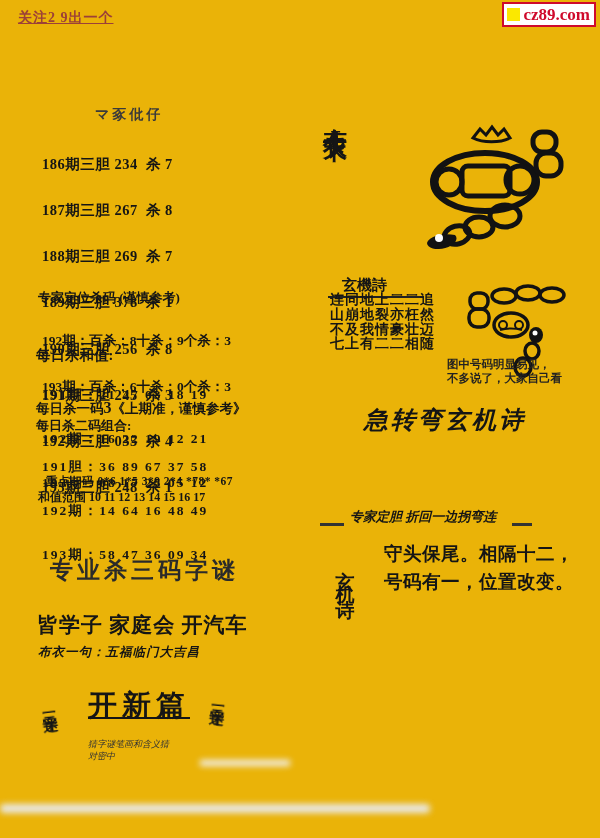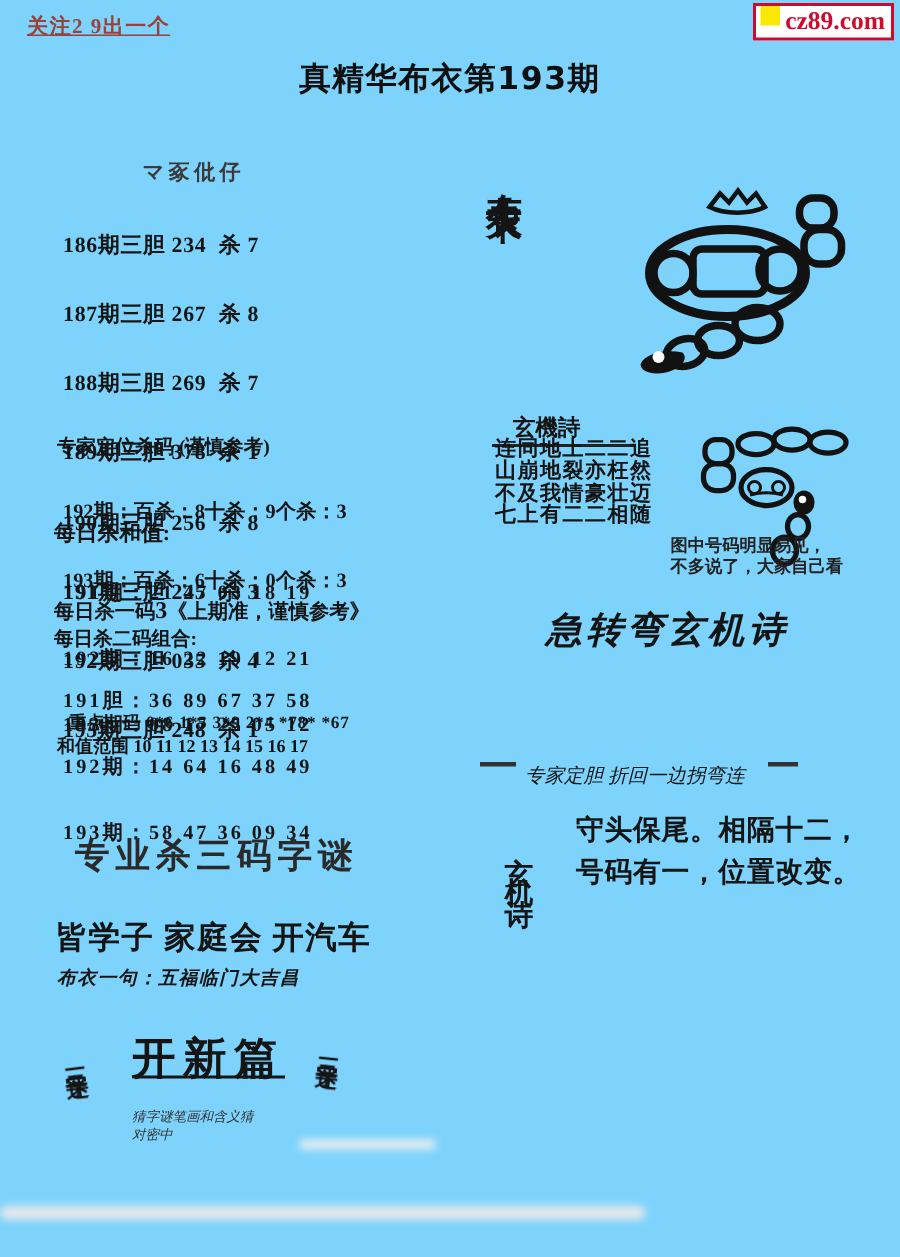--- a/index.html
+++ b/index.html
@@ -3,39 +3,39 @@
 <meta charset="utf-8">
 <style>
   html,body{margin:0;padding:0;}
   body{
     width:600px;height:838px;
     background:#ffffff;
     font-family:"Liberation Serif","DejaVu Serif",serif;
     color:#151515;
     overflow:hidden;
   }
-  .page{position:relative;width:600px;height:838px;background:#7dd3fc;}
+  .page{position:relative;width:600px;height:838px;background:#eab308;}
   .sans{font-family:"DejaVu Sans","Liberation Sans",sans-serif;}
   .abs{position:absolute;}
 
   
   .top-note{
     left:18px;top:9px;
     font-size:14px;font-weight:bold;
     color:#9c4038;
     text-decoration:underline;
     letter-spacing:1px;
     filter:blur(.2px);
   }
   .logo-box{
     right:4px;top:2px;
     height:21px;
     border:2px solid #cf0a2c;
     background:#fff;
-    display:flex;align-items:flex-start;gap:3px;
+    display:flex;align-items:center;gap:3px;
     padding:0 4px 0 3px;
   }
   .logo-square{width:13px;height:13px;background:#fbe800;display:inline-block;}
   .logo-text{color:#cf0a2c;font-size:17px;font-weight:bold;font-family:"Liberation Serif","DejaVu Serif",serif;}
   .title{
     left:0;top:38px;width:600px;
     text-align:center;
     font-size:21px;font-weight:bold;
     letter-spacing:1px;
     color:#101010;
@@ -81,22 +81,22 @@
     font-size:24px;font-weight:bold;font-style:italic;
     letter-spacing:3px;filter:blur(.2px);
   }
   .riddle-line{
     left:308px;top:459px;width:292px;
     font-size:20px;font-weight:bold;letter-spacing:1px;
     color:#1c1c1c;filter:blur(.3px);white-space:pre;
   }
   .expert-line{
     left:320px;top:508px;width:250px;
-    display:flex;align-items:flex-start;gap:6px;
-    font-size:13px;font-weight:normal;font-style:italic;
+    display:flex;align-items:flex-end;gap:6px;
+    font-size:13px;font-weight:bold;font-style:italic;
   }
   .dash{height:3px;background:#333;flex:0 0 24px;}
   .dash.r{flex:0 0 20px;margin-left:10px;}
   .xuanjishi-vert{
     left:332px;top:556px;
     writing-mode:vertical-rl;text-orientation:upright;
     font-size:19px;font-weight:bold;letter-spacing:14px;height:110px;
   }
   .verse{left:384px;top:540px;font-size:18.5px;font-weight:bold;line-height:28px;letter-spacing:.5px;}
 
@@ -126,21 +126,20 @@
 </head>
 <body>
 
 <div class="page">
 
   <div class="abs top-note">关注2 9出一个</div>
   <div class="abs logo-box">
     <span class="logo-square"></span>
     <span class="logo-text">cz89.com</span>
   </div>
-  <div class="abs title sans">真精华布衣第193期</div>
 
   <div class="abs dan-header">マ豖仳仔</div>
   <div class="abs dan-list">
     <div>186期三胆 234  杀 7</div>
     <div>187期三胆 267  杀 8</div>
     <div>188期三胆 269  杀 7</div>
     <div>189期三胆 378  杀 1</div>
     <div>190期三胆 256  杀 8</div>
     <div>191期三胆 245  杀 3</div>
     <div>192期三胆 035  杀 4</div>

